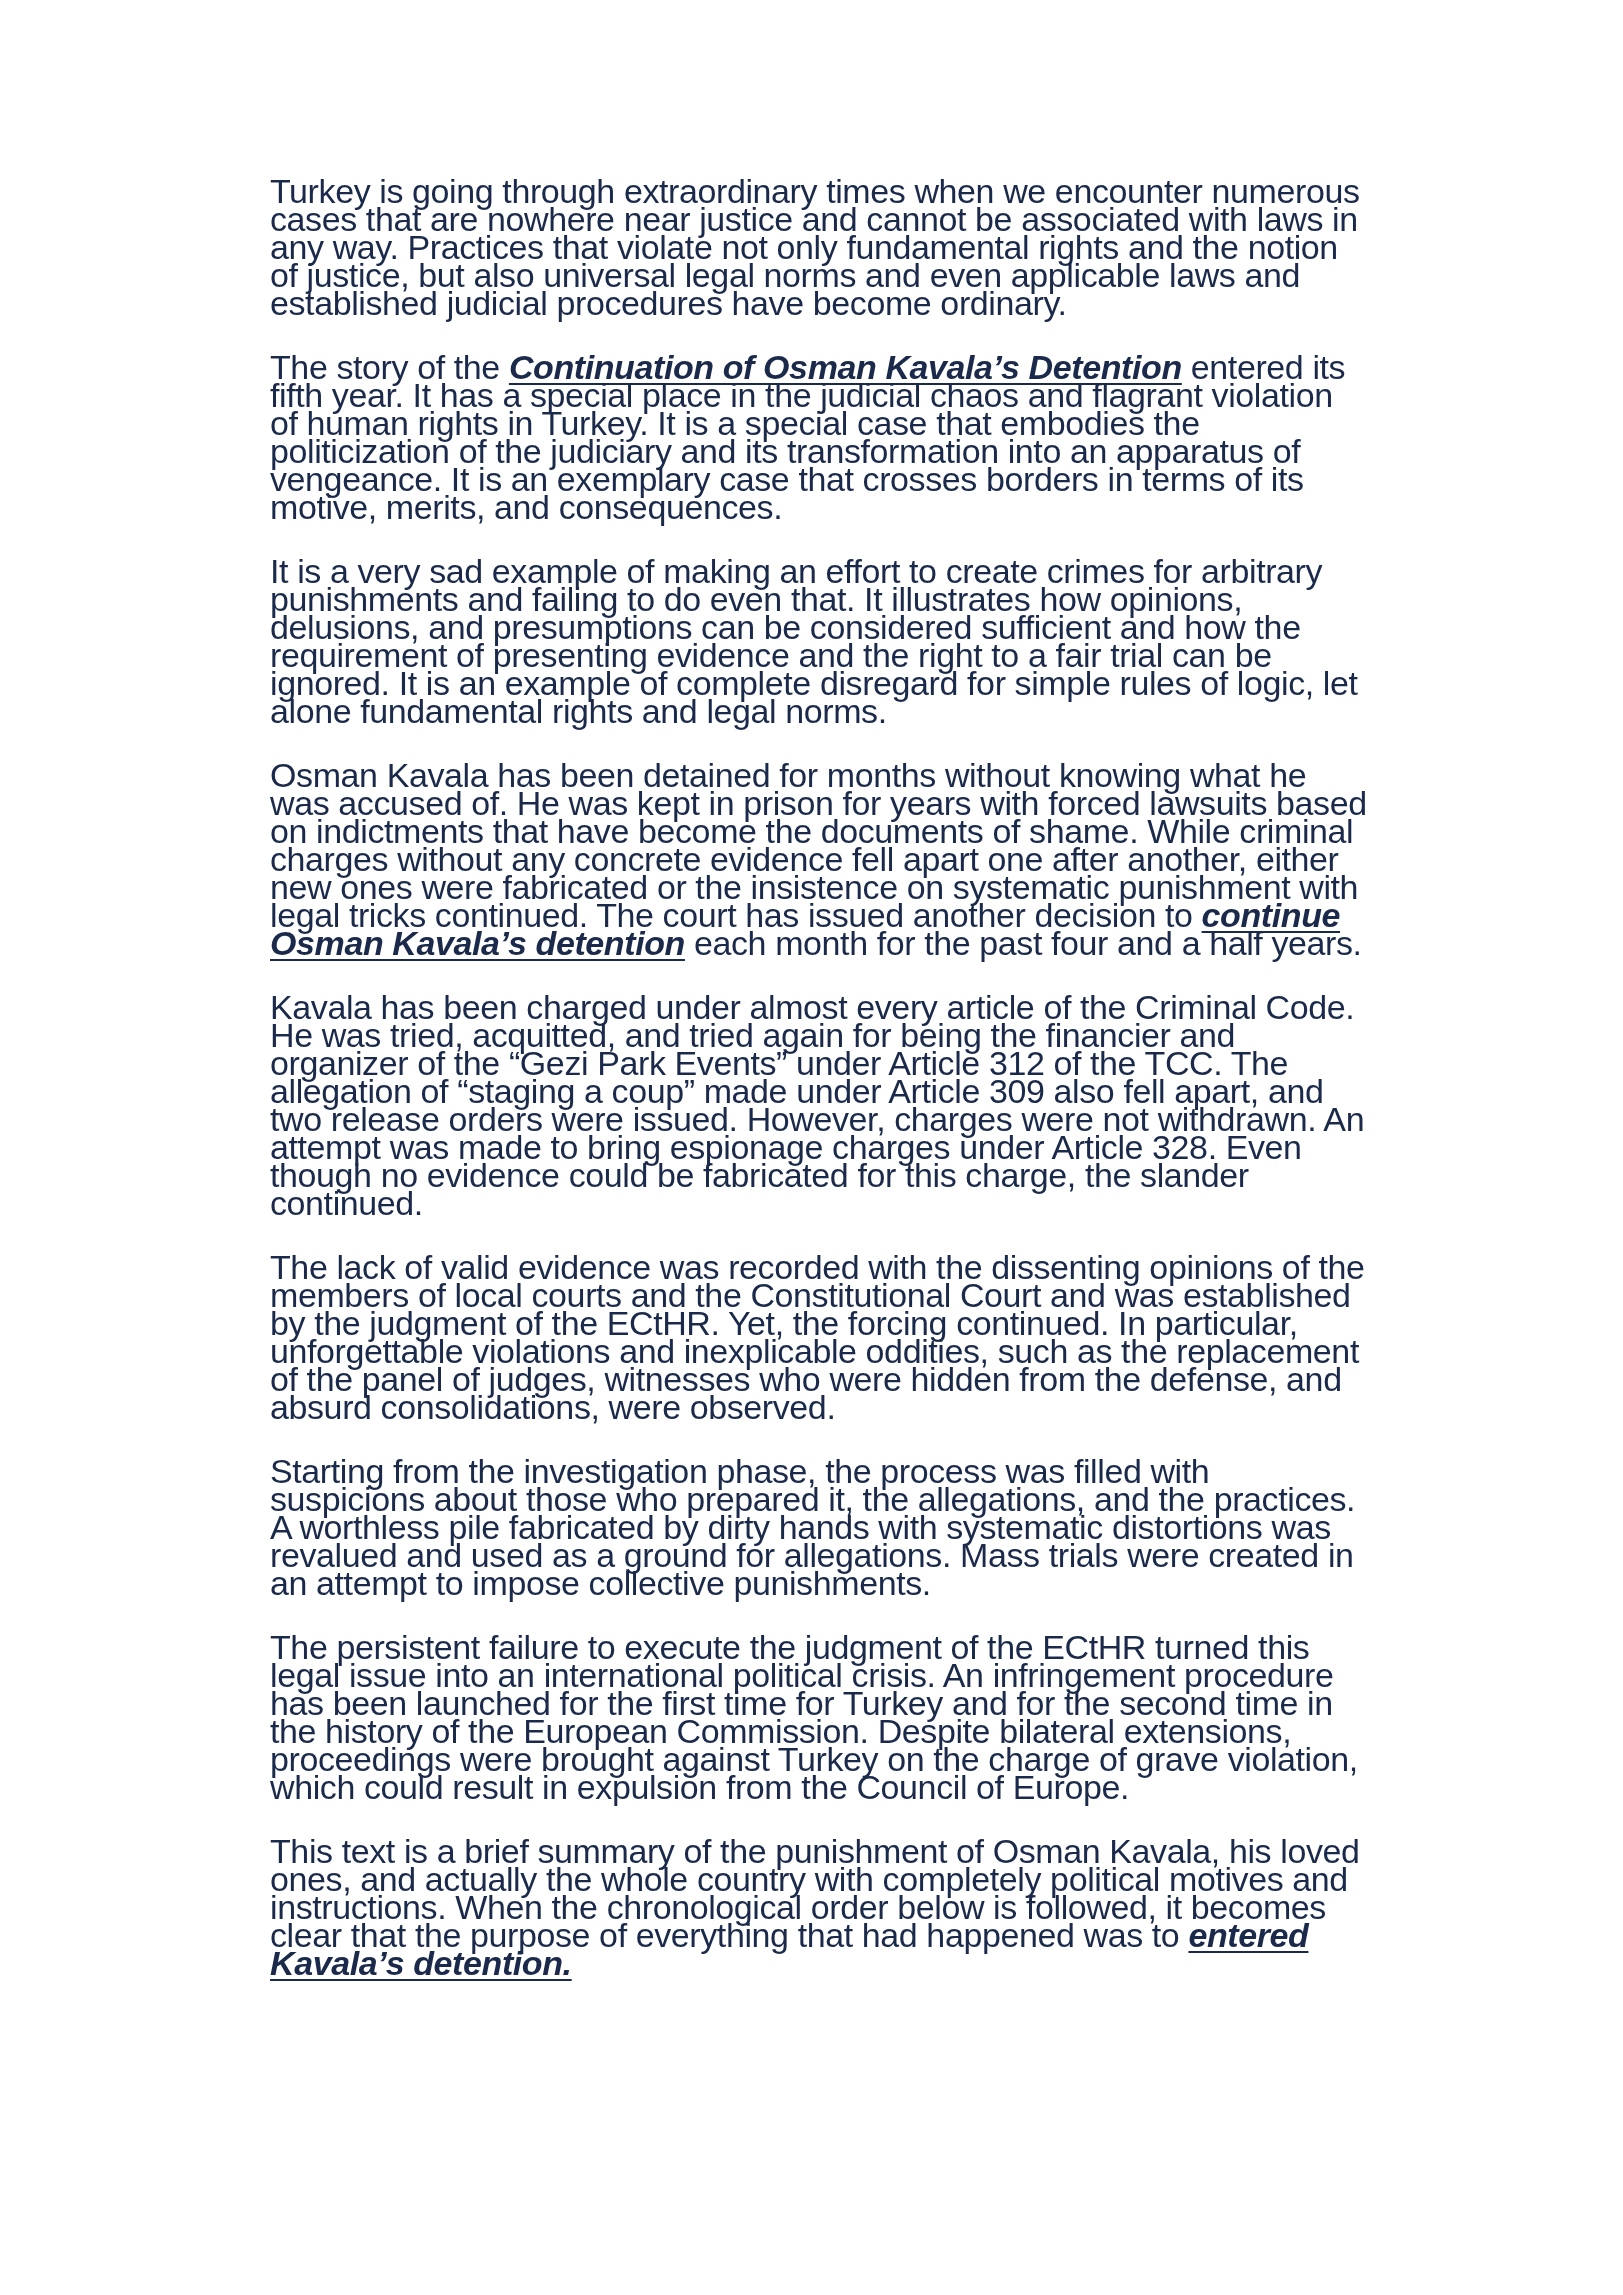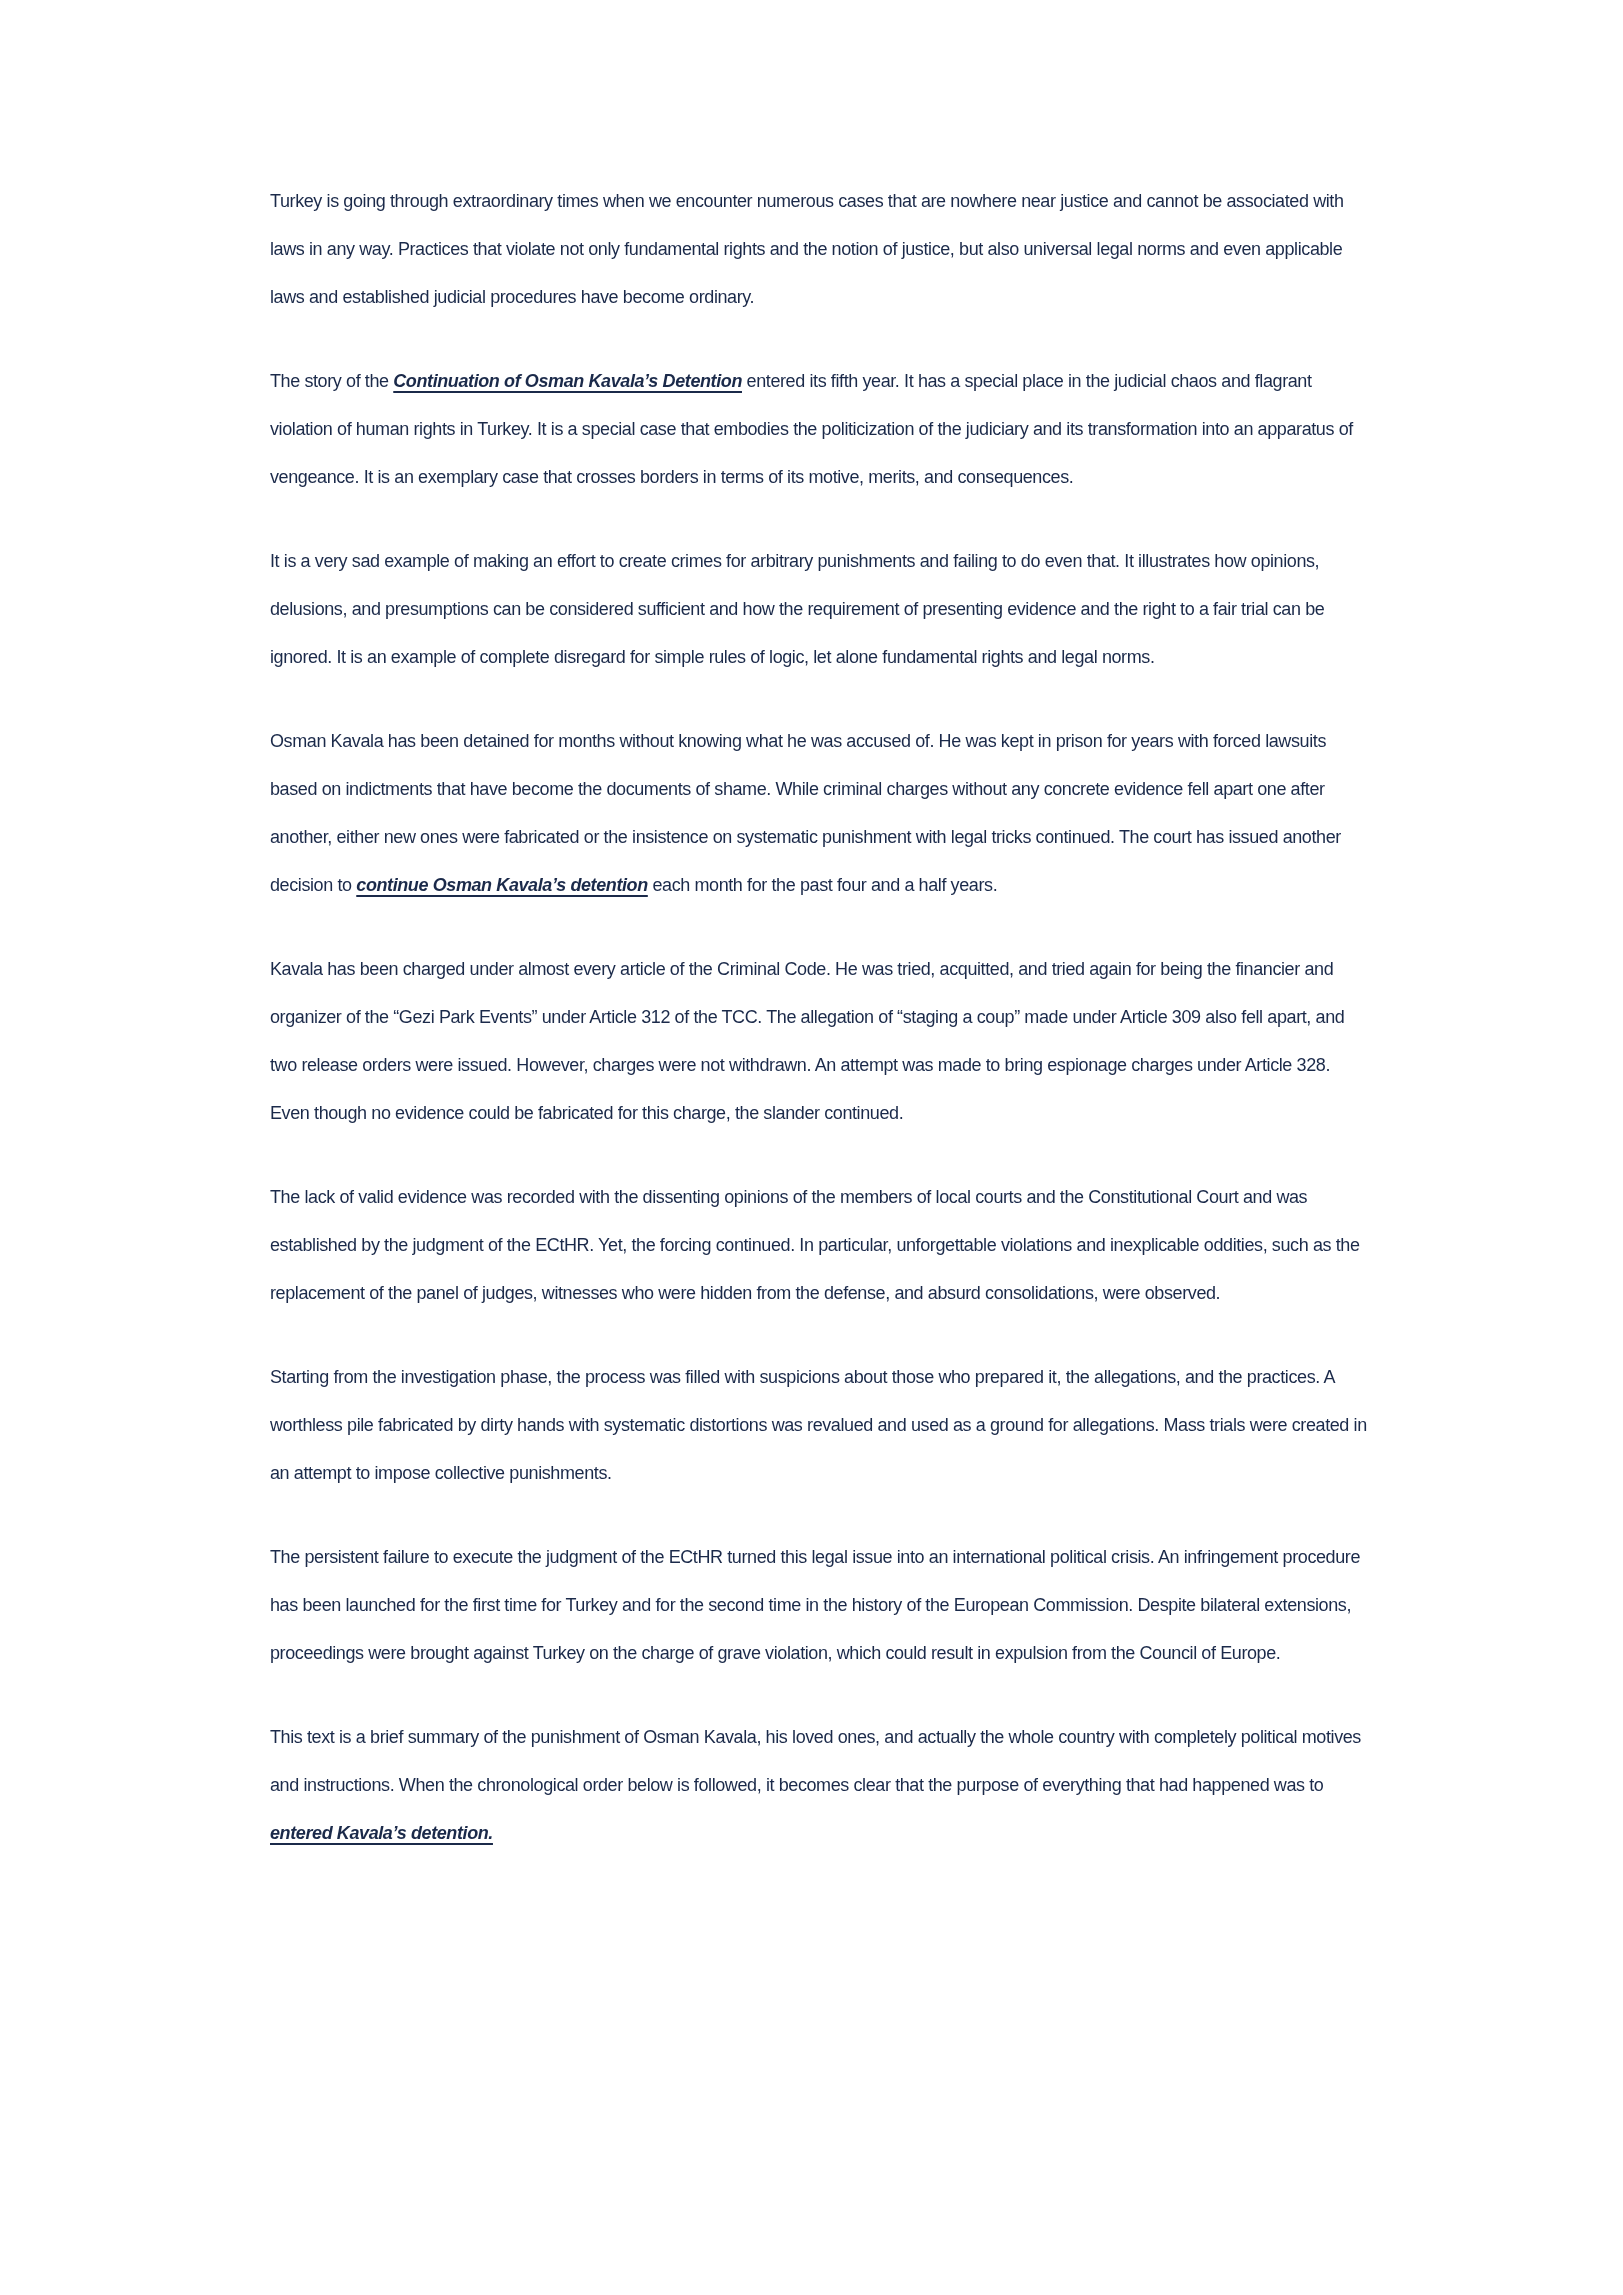--- a/index.html
+++ b/index.html
@@ -13,22 +13,22 @@
     position: relative;
     overflow: hidden;
   }
   .page {
     position: absolute;
     left: 270px;
     top: 177px;
     width: 1099px;
     color: #1b2a4a;
     font-family: "Liberation Sans", sans-serif;
-    font-size: 18px;
-    line-height: 48px;
+    font-size: 34px;
+    line-height: 28px;
     letter-spacing: -0.4px;
   }
   .para {
     margin: 0 0 36px 0;
   }
   .link {
     font-weight: bold;
     font-style: italic;
     text-decoration: underline;
     text-decoration-thickness: 2px;

